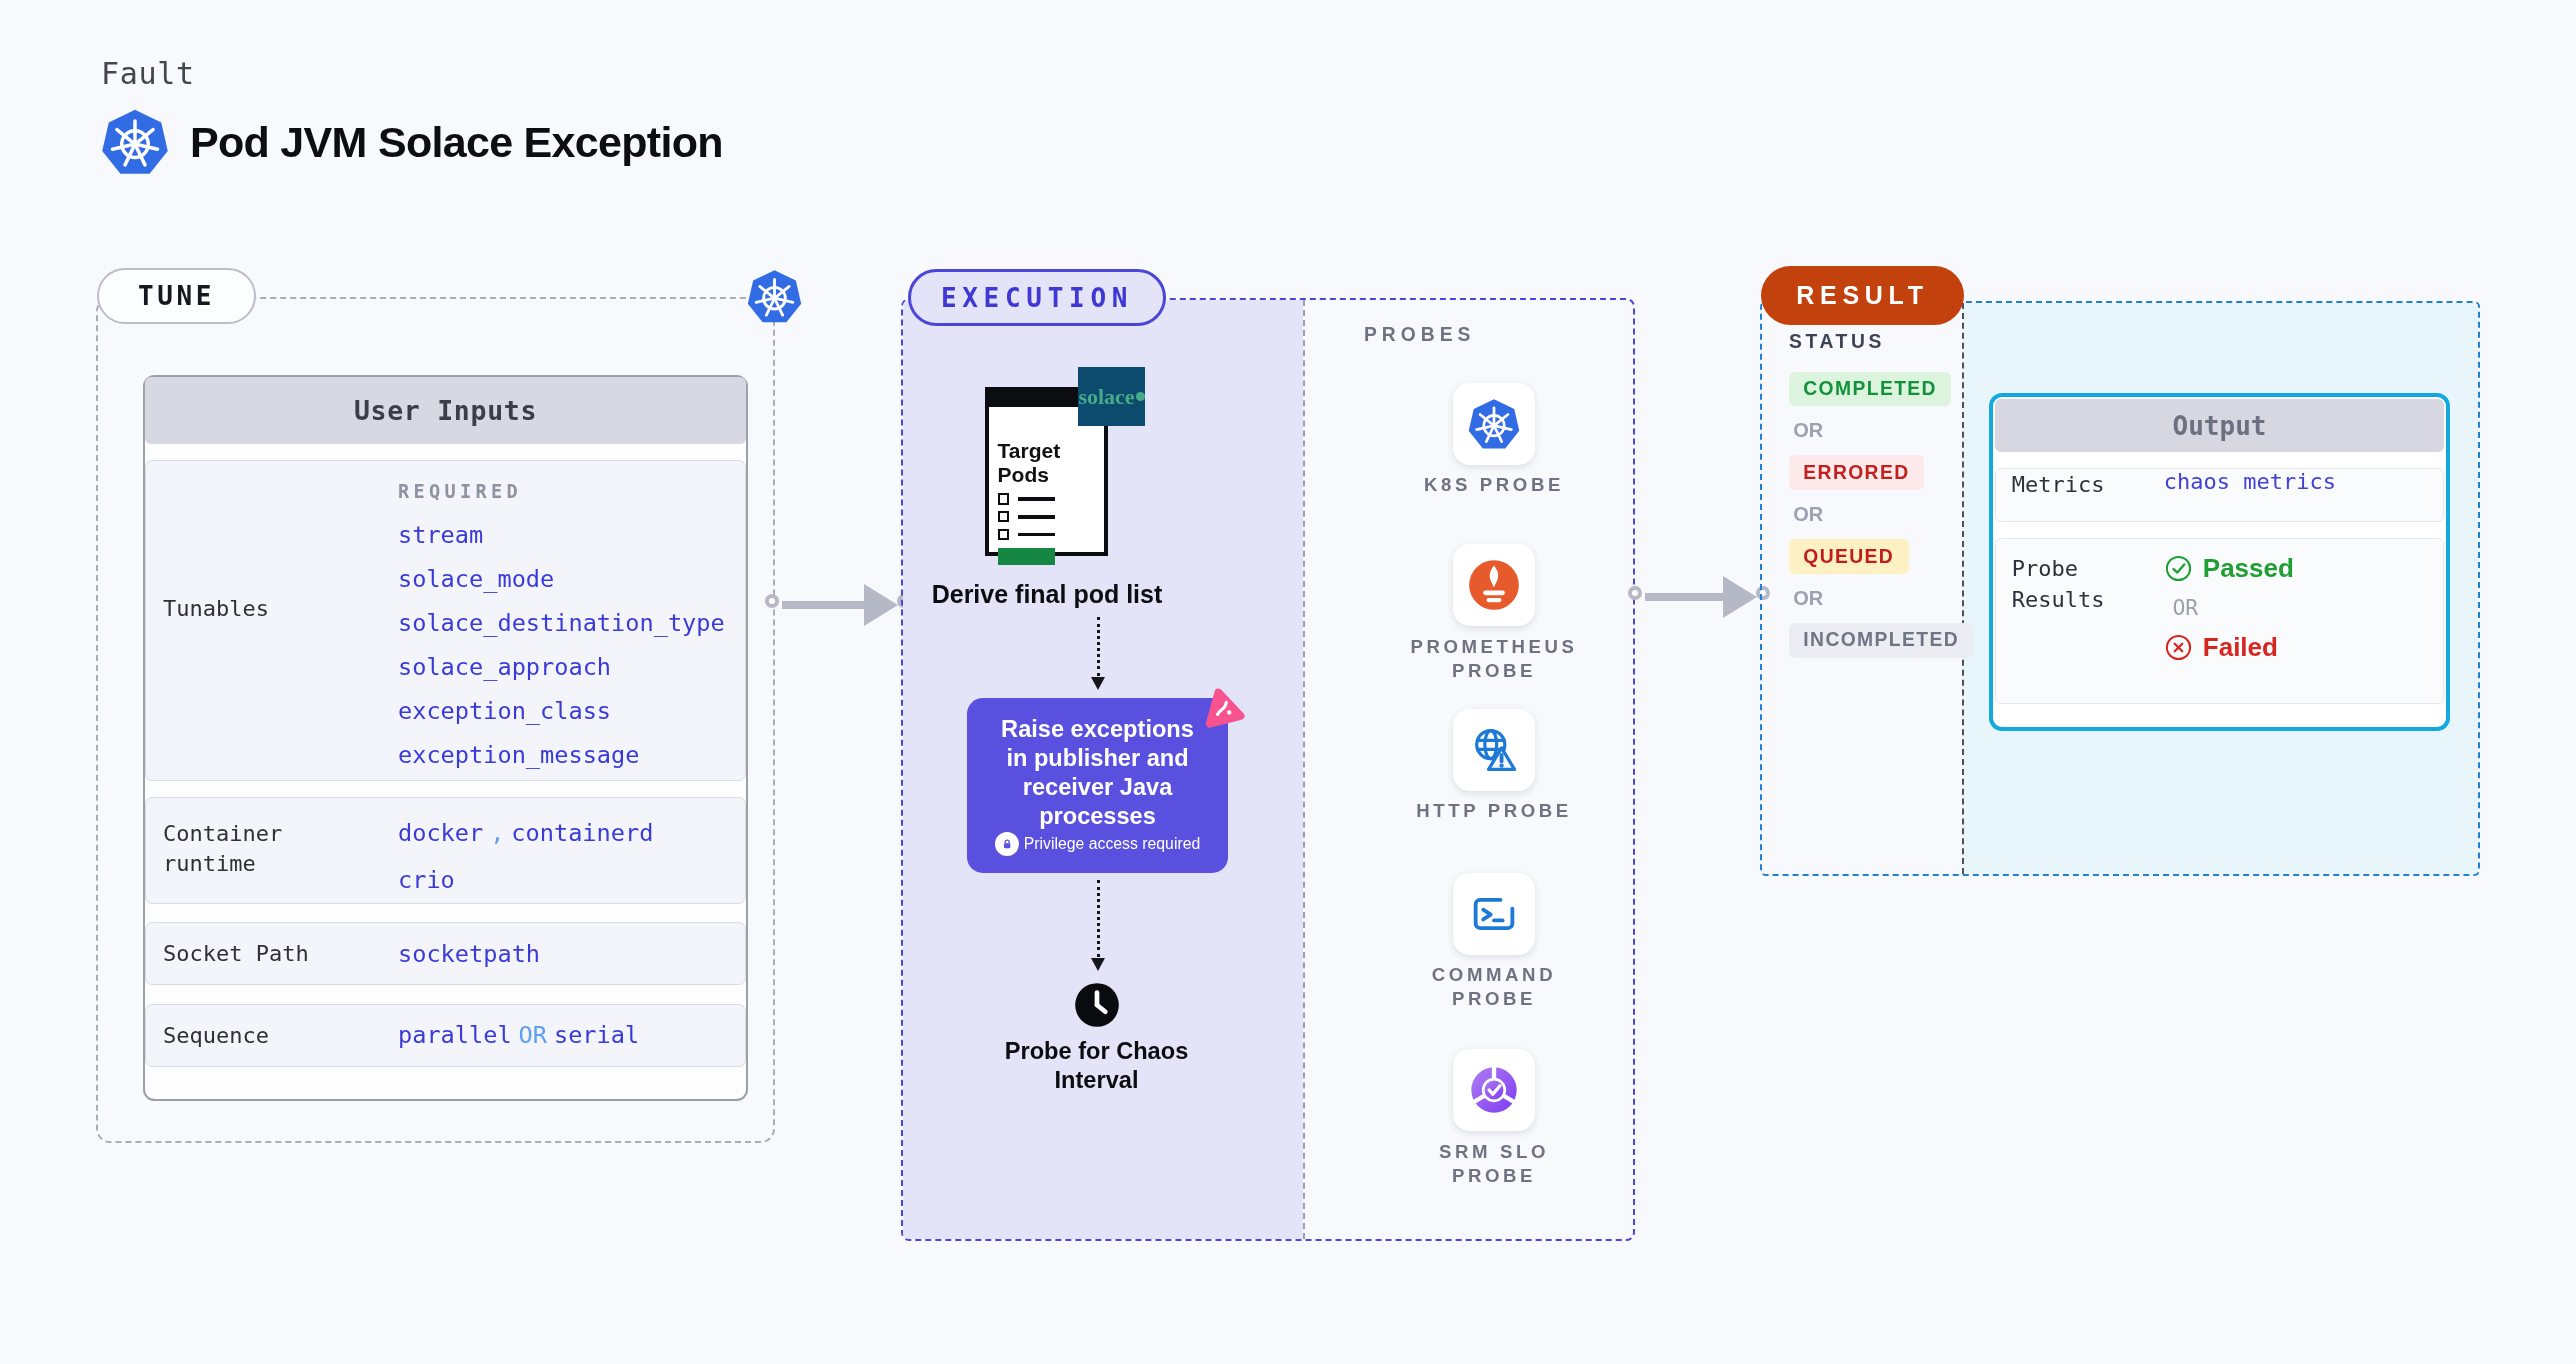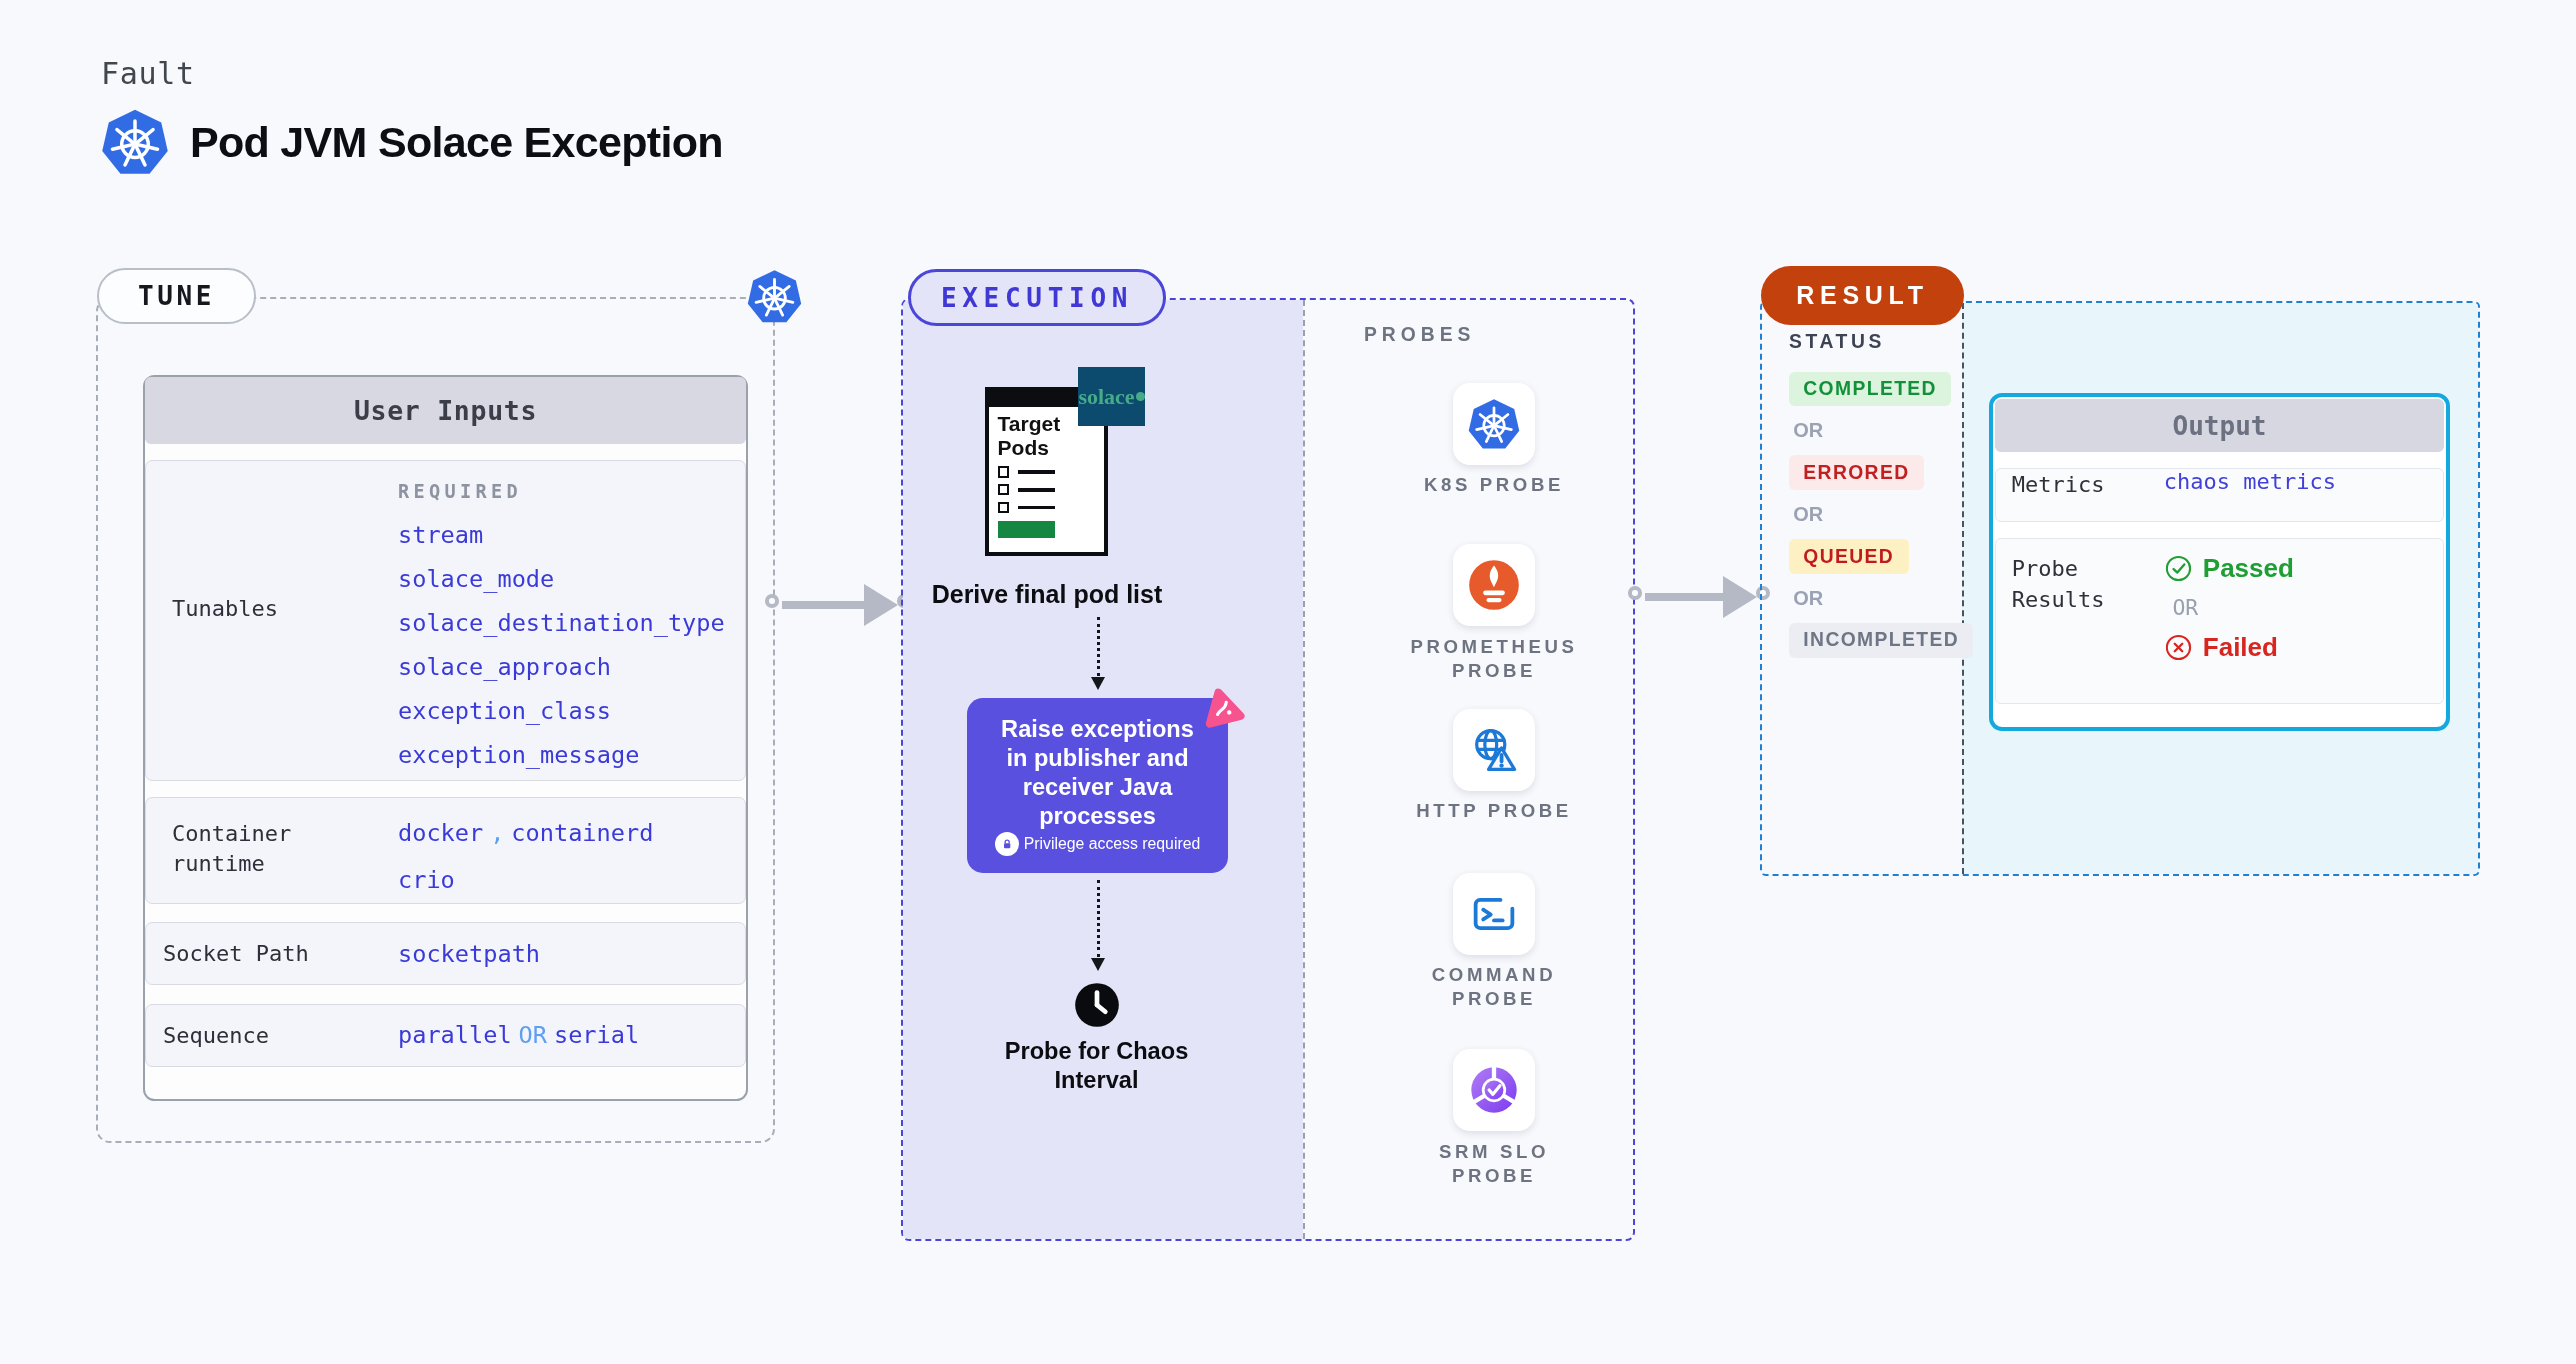--- a/index.html
+++ b/index.html
@@ -36,21 +36,21 @@
 
   
   .ui-card { left:143px; top:375px; width:605px; height:726px; background:#fdfdfe; border:2.9px solid #9aa1ab;
              border-radius:11.5px; }
   .ui-header { height:67px; background:#d8d8e2; border-radius:5.7px; display:flex; align-items:center; justify-content:center;
                font-size:26.5px; font-weight:bold; color:#3b3e49; letter-spacing:0.7px; margin-bottom:15.8px; }
   .ui-row { position:relative; background:#f4f5fa; border:1.4px solid #d9dbe3; border-radius:7.2px; }
   .row-tunables { height:321px; }
   .row-runtime { height:107px; margin-top:15.8px; }
   .row-small { height:63px; margin-top:18.6px; display:flex; align-items:center; }
-  .ui-label { font-size:22px; color:#2d3039;margin-left:9px; }
+  .ui-label { font-size:22px; color:#2d3039; }
   .lbl-abs { position:absolute; left:17px; }
   .required { font-size:18.6px; color:#8d93a0; letter-spacing:4.3px; font-weight:bold; }
   .mono-val { font-size:23.6px; color:#3a3ad9; }
   .mono-val-lite { font-size:23.6px; color:#5e9ff2; }
   .tun-col { position:absolute; left:252px; top:20px; }
   .tun-col .mono-val { display:block; line-height:44px; }
   .runtime-vals { position:absolute; left:252px; top:14.3px; line-height:43px; }
   .val-inline { position:absolute; left:252px; }
 
   
@@ -65,21 +65,21 @@
   .varrow:after { content:""; position:absolute; bottom:-14.3px; left:-8.6px; width:0; height:0;
                   border-left:7.2px solid transparent; border-right:7.2px solid transparent; border-top:13px solid #15161a; }
 
   
   .solace-chip { left:1078px; top:367px; width:67px; height:59px; background:#0c4a6e; display:flex; align-items:center;
                  justify-content:center; z-index:3; }
   .solace-word { font-family:"Liberation Serif",serif; font-weight:bold; font-size:22px; color:#45ab89; }
   .solace-dot { display:inline-block; width:8.6px; height:8.6px; background:#45ab89; border-radius:50%; margin-left:1.4px; }
   .doc { left:985px; top:387px; width:123px; height:169px; background:#ffffff; border:4.3px solid #0c0d10; z-index:2; }
   .doc-bar { height:15.8px; background:#0c0d10; }
-  .doc-body { padding:5.7px 8.6px; }
+  .doc-body { padding:5.7px 8.6px;margin-top:27px; }
   .doc-title { font-family:"Liberation Sans",sans-serif; font-weight:bold; font-size:21px; line-height:23.6px; color:#111; }
   .doc-line { display:flex; align-items:center; gap:8.6px; margin-top:6.4px; }
   .doc-check { width:11.5px; height:11.5px; border:2.9px solid #0c0d10; }
   .doc-rule { width:37px; height:3.6px; background:#0c0d10; }
   .doc-green { width:57px; height:16.5px; background:#168743; margin-top:7.9px; }
   .derive { left:918px; top:580px; width:258px; text-align:center; font-family:"Liberation Sans",sans-serif;
             font-weight:bold; font-size:25px; color:#0c0d10; }
   .chaos-card { left:967px; top:698px; width:261px; height:175px; background:#5a50e0; border-radius:15.8px;
                 display:flex; flex-direction:column; align-items:center; justify-content:center; z-index:2; }
   .chaos-text { width:204px; text-align:center; font-family:"Liberation Sans",sans-serif; font-weight:bold;

